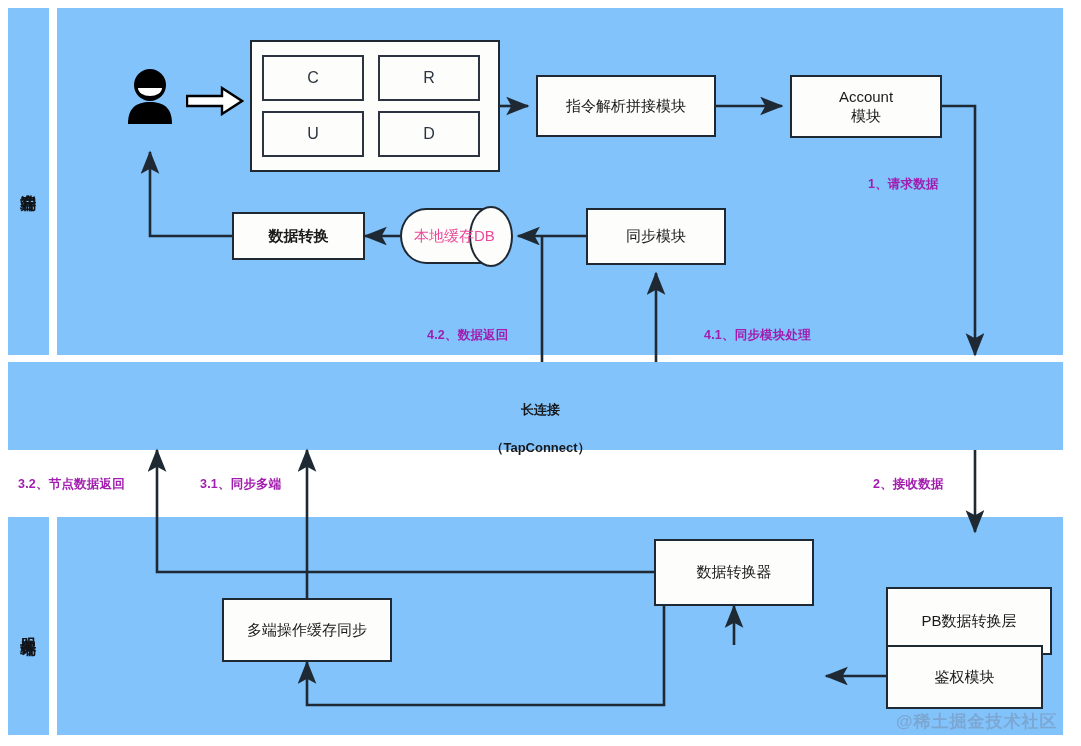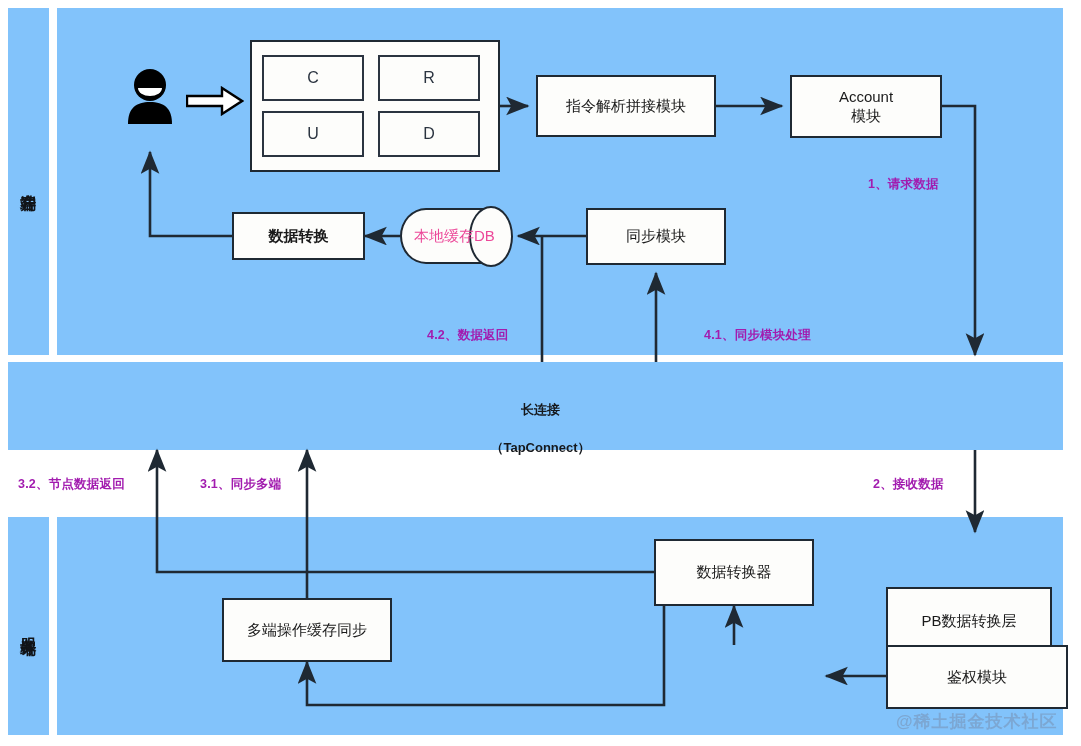--- a/index.html
+++ b/index.html
@@ -256,21 +256,21 @@
 
   <div class="node" style="left:654px;top:539px;width:160px;height:67px;">
     <span>数据转换器</span>
   </div>
 
 
   <div class="node" style="left:886px;top:539px;width:166px;height:68px;margin-top:48px;">
     <span>PB数据转换层</span>
   </div>
 
-  <div class="node" style="left:886px;top:645px;width:182px;height:64px;">
+  <div class="node" style="left:886px;top:645px;width:157px;height:64px;">
     <span>鉴权模块</span>
   </div>
 
   <div class="conn-label" style="left:868px;top:176px;">1、请求数据</div>
   <div class="conn-label" style="left:873px;top:476px;">2、接收数据</div>
   <div class="conn-label" style="left:200px;top:476px;">3.1、同步多端</div>
   <div class="conn-label" style="left:18px;top:476px;">3.2、节点数据返回</div>
   <div class="conn-label" style="left:704px;top:327px;">4.1、同步模块处理</div>
   <div class="conn-label" style="left:427px;top:327px;">4.2、数据返回</div>
 

